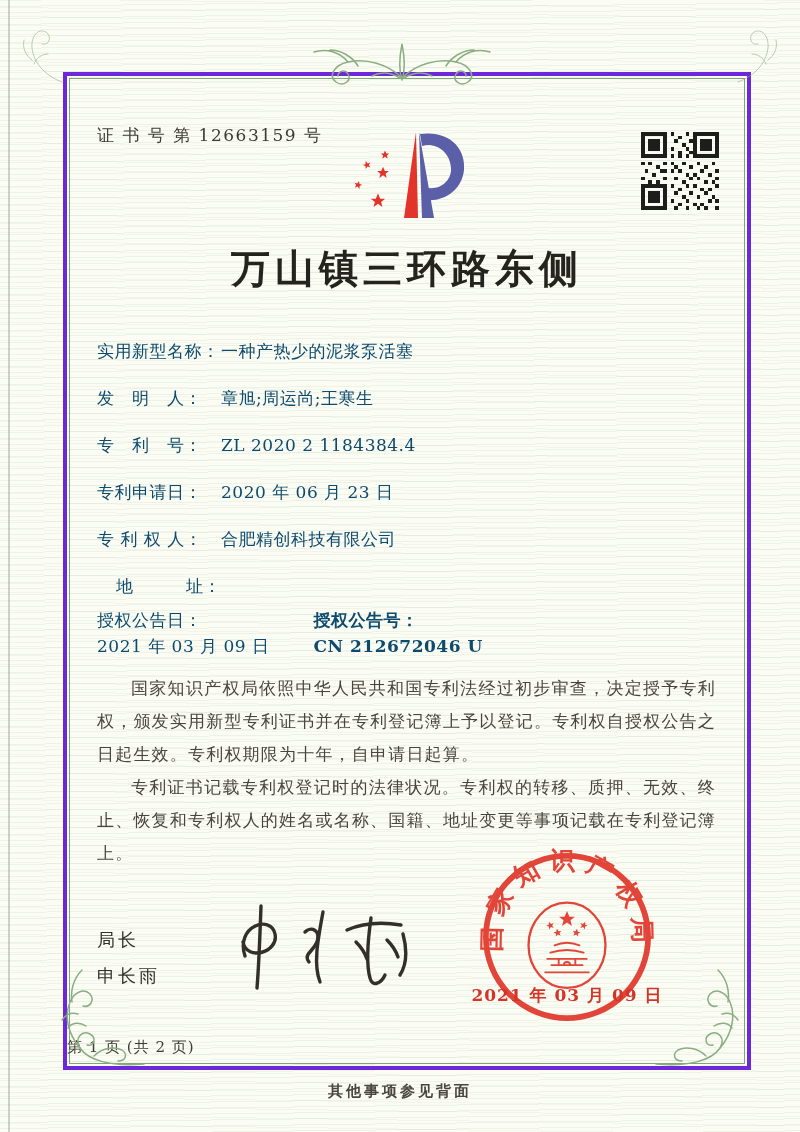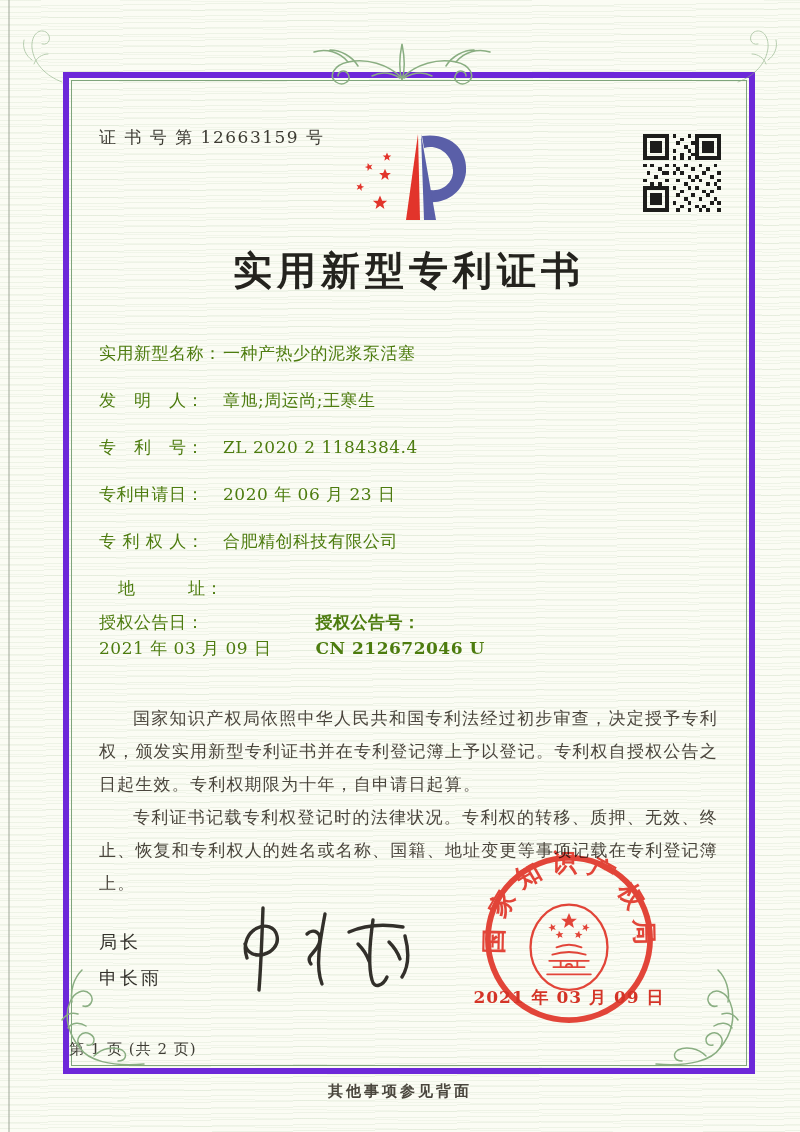--- a/index.html
+++ b/index.html
@@ -14,49 +14,49 @@
     position:absolute;inset:0;z-index:0;
     background-image:
       repeating-linear-gradient(179.3deg, rgba(146,180,134,.13) 0 1px, rgba(0,0,0,0) 1px 6px),
       repeating-linear-gradient(180.8deg, rgba(146,180,134,.09) 0 1px, rgba(0,0,0,0) 1px 9px);
   }
   .scan-edge{position:absolute;left:8px;top:0;width:2px;height:1132px;background:rgba(148,158,142,.45);z-index:1;}
 
   
   .sheet{
     position:absolute;left:63px;top:72px;width:680px;height:990px;
-    border:6px solid #6d28d9;z-index:2;
+    border:4px solid #6d28d9;z-index:2;
   }
   .sheet .inner-rule{position:absolute;inset:2px;border:1px solid #7ea47b;pointer-events:none;}
 
   .ornament{position:absolute;z-index:3;}
   .ornament svg{display:block;}
   .orn-stroke{fill:none;stroke:#8aae82;stroke-width:1.5;stroke-linecap:round;}
   .orn-stroke.thin{stroke-width:1;opacity:.8;}
 
   .cert-no{position:absolute;left:30px;top:48px;font-size:17px;letter-spacing:1.5px;color:#3d3b33;}
 
   .logo{position:absolute;left:287px;top:54px;width:120px;height:92px;}
   .qr{position:absolute;left:574px;top:56px;width:78px;height:78px;}
 
   .doc-title{
     position:absolute;left:0;top:166px;width:100%;text-align:center;
     font-size:39px;font-weight:600;letter-spacing:5px;color:#24231e;
   }
 
-  .fields{position:absolute;left:30px;right:30px;top:262px;font-size:17px;color:#4d7c0f;}
+  .fields{position:absolute;left:30px;right:30px;top:262px;font-size:17px;color:#0c4a6e;}
   .field-row{display:flex;line-height:26px;margin-bottom:21px;letter-spacing:.5px;}
   .field-row.address{margin-bottom:8px;text-align:right;}
   .fl{flex:none;width:124px;white-space:pre-wrap;}
   .fv{flex:1;white-space:pre-wrap;}
   .pair{display:flex;flex-direction:column;}
   .pair .fv{flex:none;}
   .pair+.pair{margin-left:44px;font-weight:bold;}
 
-  .body-text{position:absolute;left:30px;right:31px;top:624px;}
+  .body-text{position:absolute;left:30px;right:31px;top:596px;}
   .body-text p{
     margin:0;text-indent:2em;font-size:17px;line-height:33px;
     letter-spacing:1.2px;text-align:justify;color:#4a453c;
   }
 
   .officer{position:absolute;left:30px;top:846px;font-size:18px;line-height:36px;letter-spacing:3px;color:#33312b;}
 
   .signature{position:absolute;left:150px;top:818px;width:220px;height:110px;}
   .sig-stroke{fill:none;stroke:#17140f;stroke-width:3.4;stroke-linecap:round;stroke-linejoin:round;opacity:.88;}
 
@@ -159,21 +159,21 @@
         M0 8h1v1H0zM2 8h1v1H2zM4 9h1v1H4zM1 10h1v1H1zM5 10h1v1H5zM3 11h1v1H3zM0 12h1v1H0zM2 13h1v1H2zM4 13h1v1H4z
         M8 8h1v1H8zM11 8h1v1h-1zM9 9h1v1H9zM13 9h1v1h-1zM15 8h1v1h-1zM17 9h1v1h-1zM19 8h1v1h-1zM20 10h1v1h-1zM16 10h1v1h-1zM14 11h1v1h-1zM18 11h1v1h-1zM20 12h1v1h-1zM15 12h1v1h-1zM17 13h1v1h-1zM19 13h1v1h-1z
         M8 10h1v1H8zM10 10h1v1h-1zM12 11h1v1h-1zM9 12h1v1H9zM13 12h1v1h-1zM11 13h1v1h-1z
         M8 14h1v1H8zM12 14h1v1h-1zM14 14h1v1h-1zM10 15h1v1h-1zM16 15h1v1h-1zM18 15h1v1h-1zM20 14h1v1h-1z
         M9 16h1v1H9zM13 16h1v1h-1zM17 16h1v1h-1zM11 17h1v1h-1zM15 17h1v1h-1zM19 17h1v1h-1z
         M8 18h1v1H8zM12 18h1v1h-1zM16 19h1v1h-1zM10 19h1v1h-1zM14 19h1v1h-1zM18 18h1v1h-1zM20 18h1v1h-1z
         M9 20h1v1H9zM12 20h1v1h-1zM15 20h1v1h-1zM17 20h1v1h-1zM20 20h1v1h-1z"></path>
     </svg>
   </div>
 
-  <div class="doc-title">实用新型专利证书</div>
+  <div class="doc-title">万山镇三环路东侧</div>
 
   <div class="fields">
     <div class="field-row">
       <span class="fl">实用新型名称：</span>
       <span class="fv">一种产热少的泥浆泵活塞</span>
     </div>
     <div class="field-row">
       <span class="fl">发　明　人：</span>
       <span class="fv">章旭;周运尚;王寒生</span>
     </div>

